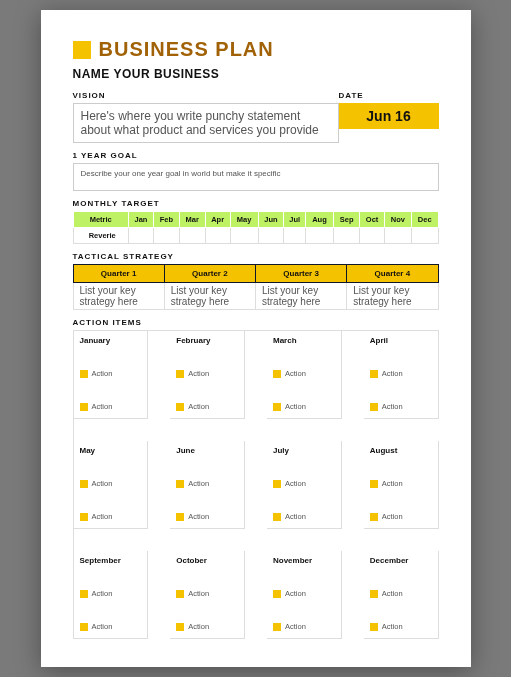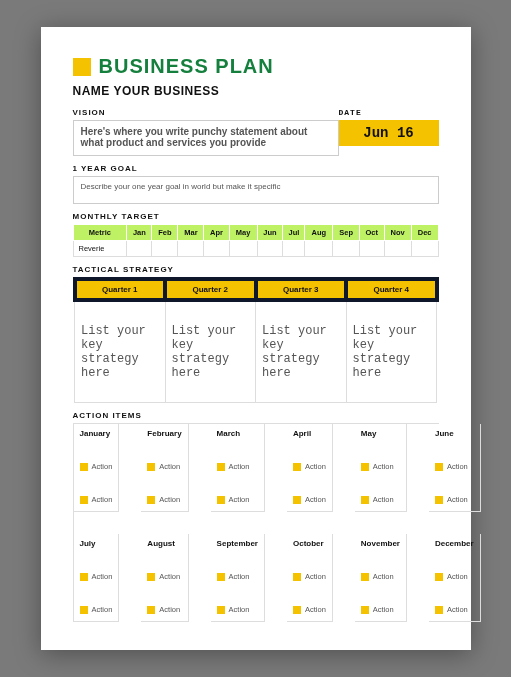--- a/index.html
+++ b/index.html
@@ -26,21 +26,21 @@
       width: 18px;
       height: 18px;
       background: #f5c200;
       margin-right: 8px;
       flex-shrink: 0;
     }
     .header-title {
       font-size: 20px;
       font-weight: 900;
       letter-spacing: 1px;
-      color: #15803d;
+      color: #a16207;
       text-align: center;
     }
     .business-name {
       font-size: 12px;
       font-weight: 900;
       letter-spacing: 0.5px;
       color: #111;
       margin-bottom: 10px;
     }
     .section-label {
@@ -51,43 +51,41 @@
       margin-bottom: 3px;
       text-transform: uppercase;
     }
     .vision-row {
       display: flex;
       margin-bottom: 8px;
     }
     .vision-box {
       border: 1.5px solid #ccc;
       padding: 5px 7px;
-      font-size: 10px;
+      font-size: 12px;
       color: #555;
       flex: 1;
       min-height: 36px;
-      font-weight: bold;
     }
     .date-box {
       background: #f5c200;
       padding: 5px 10px;
       font-size: 14px;
       font-weight: 700;
       color: #111;
       display: flex;
       align-items: center;
       justify-content: center;
       min-width: 90px;
     }
     .vision-col {
       flex: 1;
     }
     .date-col {
       width: 100px;
-      font-family: Liberation Mono, monospace;
     }
     .goal-box {
       border: 1.5px solid #ccc;
       padding: 5px 7px;
       font-size: 8px;
       color: #555;
       width: 100%;
       min-height: 28px;
       margin-bottom: 8px;
     }
@@ -107,52 +105,51 @@
       color: #111;
     }
     .monthly-table td {
       border: 1px solid #ddd;
       padding: 3px 2px;
       text-align: center;
       font-size: 7.5px;
       color: #111;
     }
     .monthly-table td:first-child {
-      text-align: left;
+      text-align: center;
       padding-left: 5px;
-      font-weight: 400;
+      font-weight: 700;
     }
     
     .tactical-table {
       width: 100%;
       border-collapse: collapse;
       margin-bottom: 8px;
     }
     .tactical-table .header-row td {
       background: #f5c200;
       font-weight: 700;
       font-size: 8px;
       text-align: center;
       padding: 4px 2px;
-      border: 4px solid #0f172a;
+      border: 1px solid #0f172a;
       color: #111;
     }
     .tactical-table .content-row td {
       border: 1px solid #ddd;
-      font-size: 12px;
+      font-size: 10px;
       color: #555;
-      padding: 22px 6px;
+      padding: 2px 6px;
       vertical-align: top;
       text-align: left;
-      font-family: Liberation Mono, monospace;
     }
     
     .action-grid {
       display: grid;
-      grid-template-columns: 1fr 1fr 1fr 1fr 1fr 1fr;
+      grid-template-columns: 1fr 1fr 1fr 1fr;
       border: 1px solid #ddd;
       border-bottom: none;
       border-right: none;
       gap: 22px;
     }
     .action-cell {
       border-right: 1px solid #ddd;
       border-bottom: 1px solid #ddd;
       padding: 5px 6px;
     }

